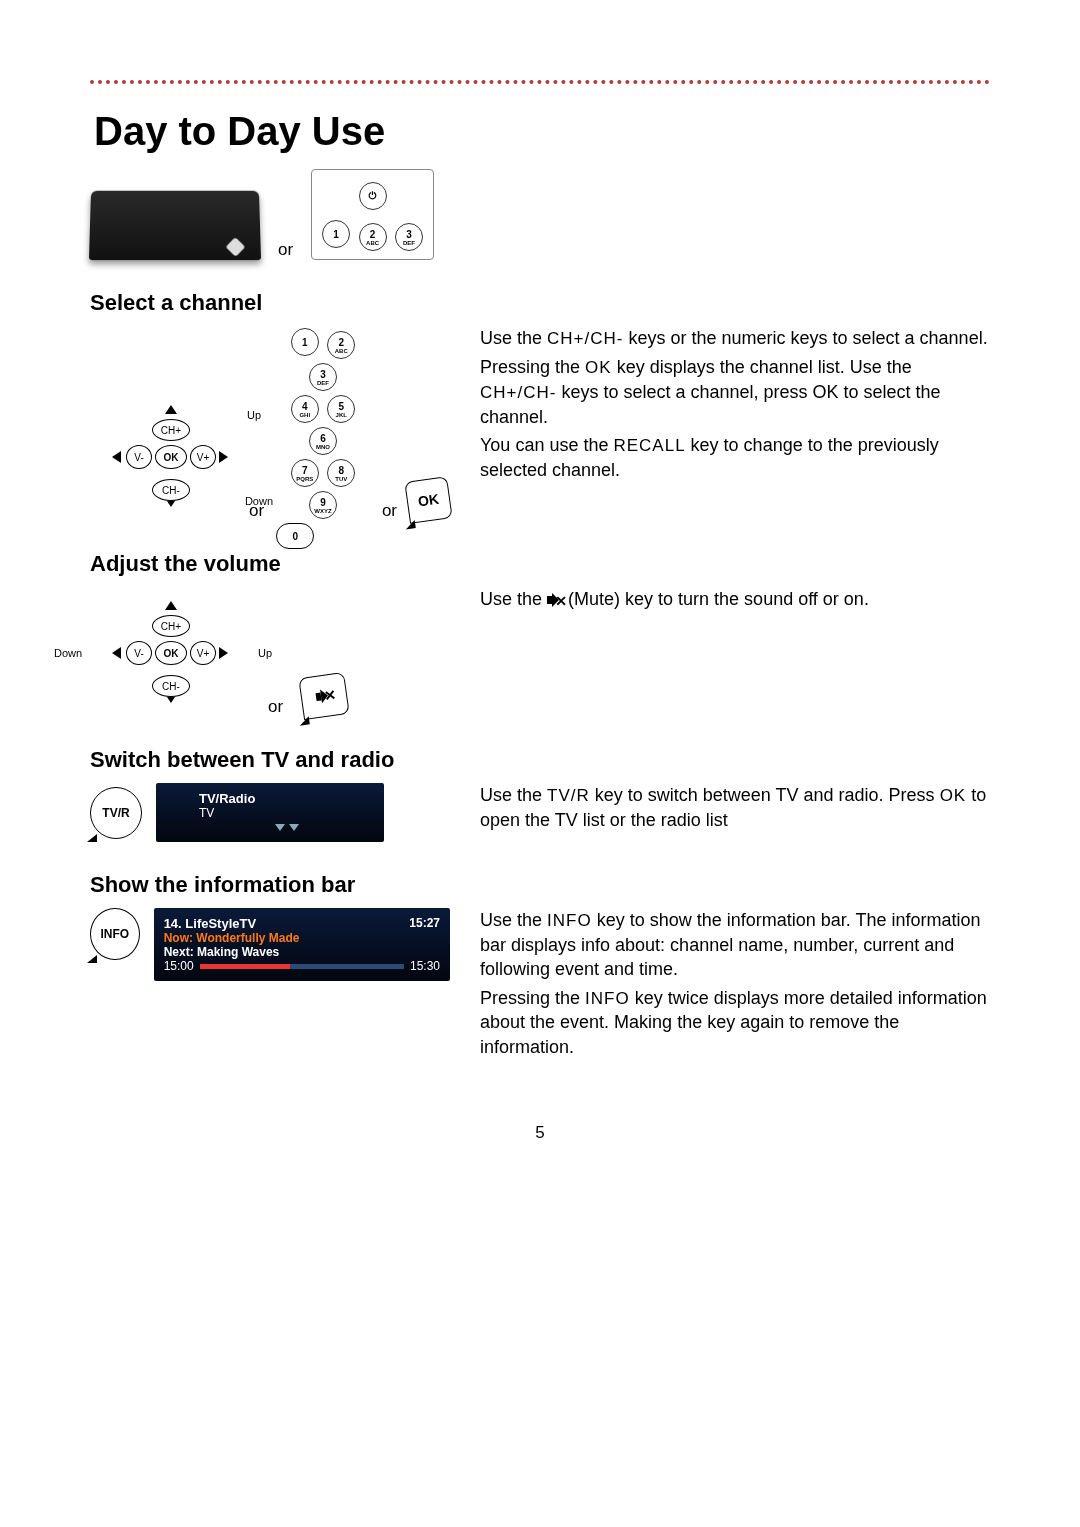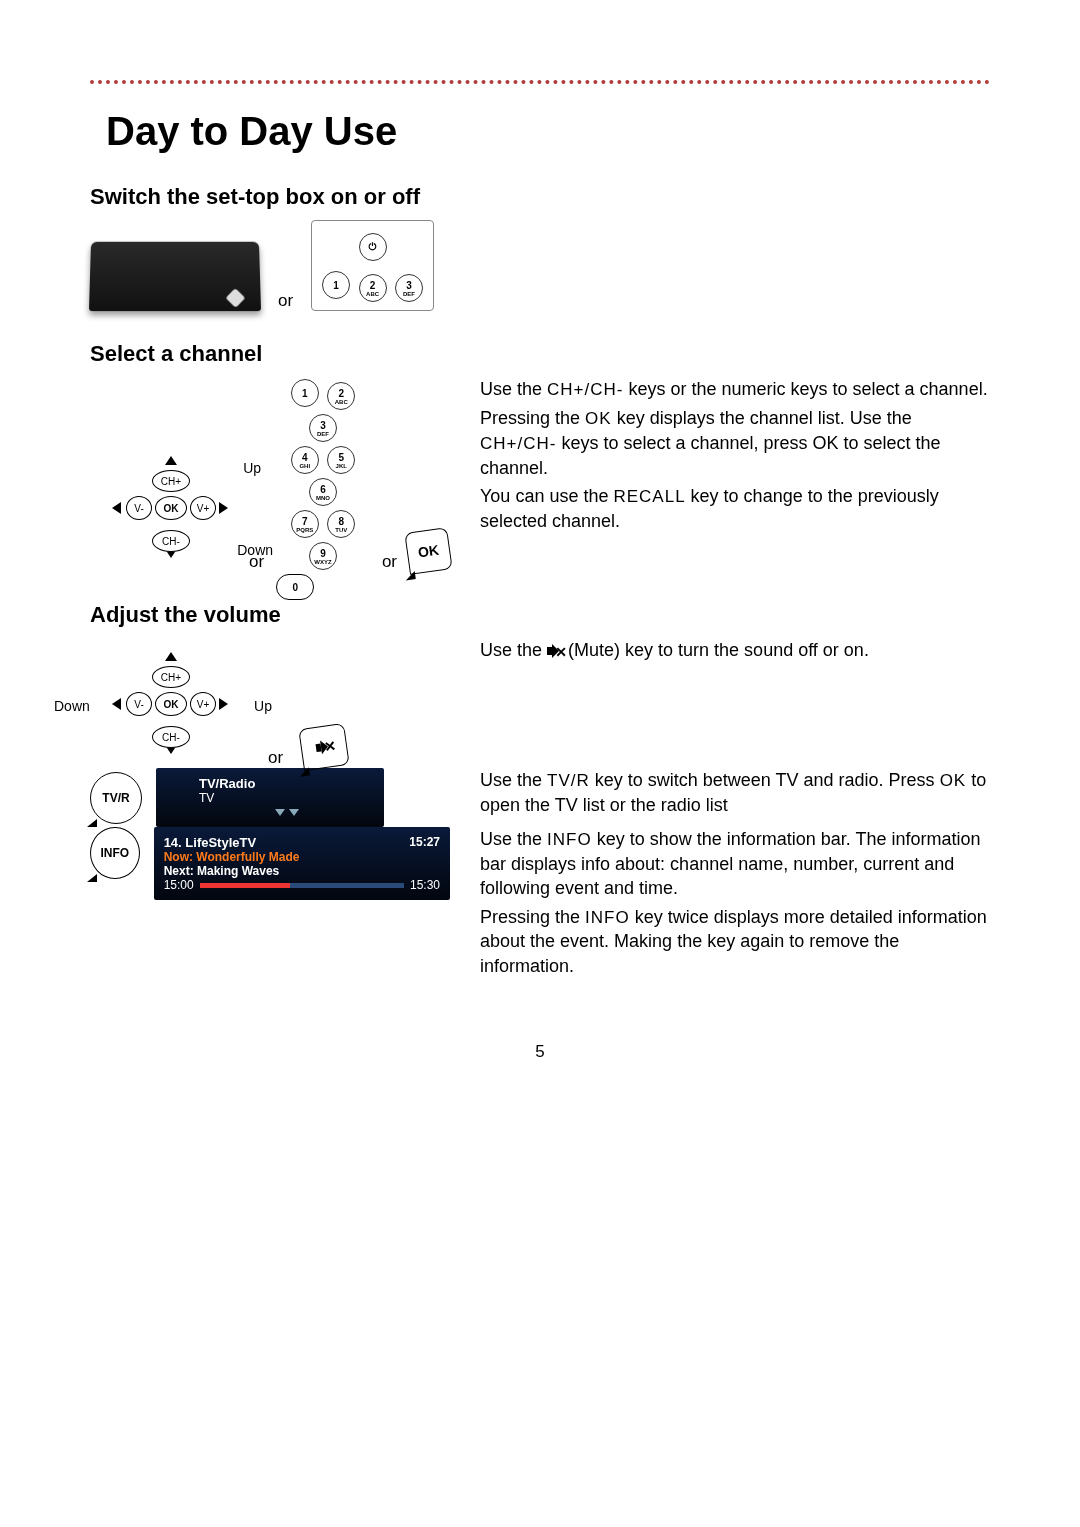--- a/index.html
+++ b/index.html
@@ -13,21 +13,21 @@
     padding: 80px 90px 40px 90px;
   }
   .dotrule {
     border: none;
     border-top: 4px dotted #b23a3a;
     margin: 0 0 25px 0;
   }
   h1 {
     font-size: 40px;
     font-weight: bold;
-    margin: 20px 0 15px 16px;
+    margin: 20px 0 15px 4px;
   }
   h2 {
     font-size: 22px;
     font-weight: bold;
     margin: 30px 0 10px 0;
   }
   .row {
     display: flex;
     align-items: flex-start;
     gap: 30px;
@@ -82,21 +82,21 @@
   .ok { width:30px; height:22px; left:35px; top:34px; font-weight:bold;}
   .ch  { width:36px; height:20px; left:32px; }
   .chp { top:8px;} .chm { top:68px;}
   .vol { width:24px; height:22px; top:34px;}
   .vm { left:6px;} .vp { left:70px;}
   .tri { position:absolute; width:0; height:0; }
   .tri.up { left:45px; top:-6px; border-left:6px solid transparent; border-right:6px solid transparent; border-bottom:9px solid #000;}
   .tri.dn { left:45px; bottom:-6px; border-left:6px solid transparent; border-right:6px solid transparent; border-top:9px solid #000;}
   .tri.lf { left:-8px; top:40px; border-top:6px solid transparent; border-bottom:6px solid transparent; border-right:9px solid #000;}
   .tri.rt { right:-8px; top:40px; border-top:6px solid transparent; border-bottom:6px solid transparent; border-left:9px solid #000;}
-  .lbl { position:absolute; font-size:14px;text-align:center; }
+  .lbl { position:absolute; font-size:11px;text-align:center; }
   .lbl.up { right:-22px; top:18px;} .lbl.dn { right:-34px; bottom:14px;} 
 
   
   .okbtn {
     width:44px; height:40px; border:1.5px solid #000; border-radius:8px 8px 8px 0;
     display:flex; align-items:center; justify-content:center; font-weight:bold; font-size:14px;
     position:relative; transform: rotate(-8deg);
   }
   .okbtn::after{
     content:""; position:absolute; left:-6px; bottom:-6px;
@@ -146,21 +146,20 @@
   .osd .tri2 { display:inline-block; width:0;height:0; border-left:5px solid transparent; border-right:5px solid transparent; border-top:7px solid #8ab; margin:0 2px;}
 </style>
 </head>
 <body>
 
 <div class="page">
   <hr class="dotrule">
 
   <h1>Day to Day Use</h1>
 
-  <h2>Switch the set-top box on or off</h2>
   <div class="row">
     <div class="gcol">
       <div style="display:flex; align-items:flex-end; gap:18px;">
         <div class="stbox"></div>
         <span class="orlabel">or</span>
         <div class="remotebox">
           <div style="text-align:center; margin-bottom:6px;">
             <span class="rbtn">⏻</span>
           </div>
           <div>
@@ -273,36 +272,38 @@
               <span class="x">✕</span>
             </span>
         </div>
       </div>
     </div>
     <div class="tcol">
       <p><span>Use the </span><span class="mute"><span class="x">✕</span></span><span> (Mute) key to turn the sound off or on.</span></p>
     </div>
   </div>
 
+  <h2>Switch between TV and radio</h2>
   <div class="row">
     <div class="gcol">
       <div style="display:flex; align-items:center; gap:14px;">
         <div class="roundkey">TV/R</div>
         <div class="osd small">
           <div class="ttl">TV/Radio</div>
           <div>TV</div>
           <div style="text-align:center;"><span class="tri2"></span><span class="tri2"></span></div>
         </div>
       </div>
     </div>
     <div class="tcol">
       <p><span>Use the </span><span class="keyname">TV/R</span><span> key to switch between TV and radio. Press </span><span class="keyname">OK</span><span> to open the TV list or the radio list</span></p>
     </div>
   </div>
 
+  <h2>Show the information bar</h2>
   <div class="row">
     <div class="gcol">
       <div style="display:flex; align-items:flex-start; gap:14px; margin-bottom:28px;">
         <div class="roundkey">INFO</div>
         <div class="osd wide">
           <span class="clock">15:27</span>
           <div class="ttl">14. LifeStyleTV</div>
           <div><span class="hl"><span>Now:</span> <span>Wonderfully Made</span></span></div>
           <div><b><span>Next:</span> <span>Making Waves</span></b></div>
           <div class="row2">

